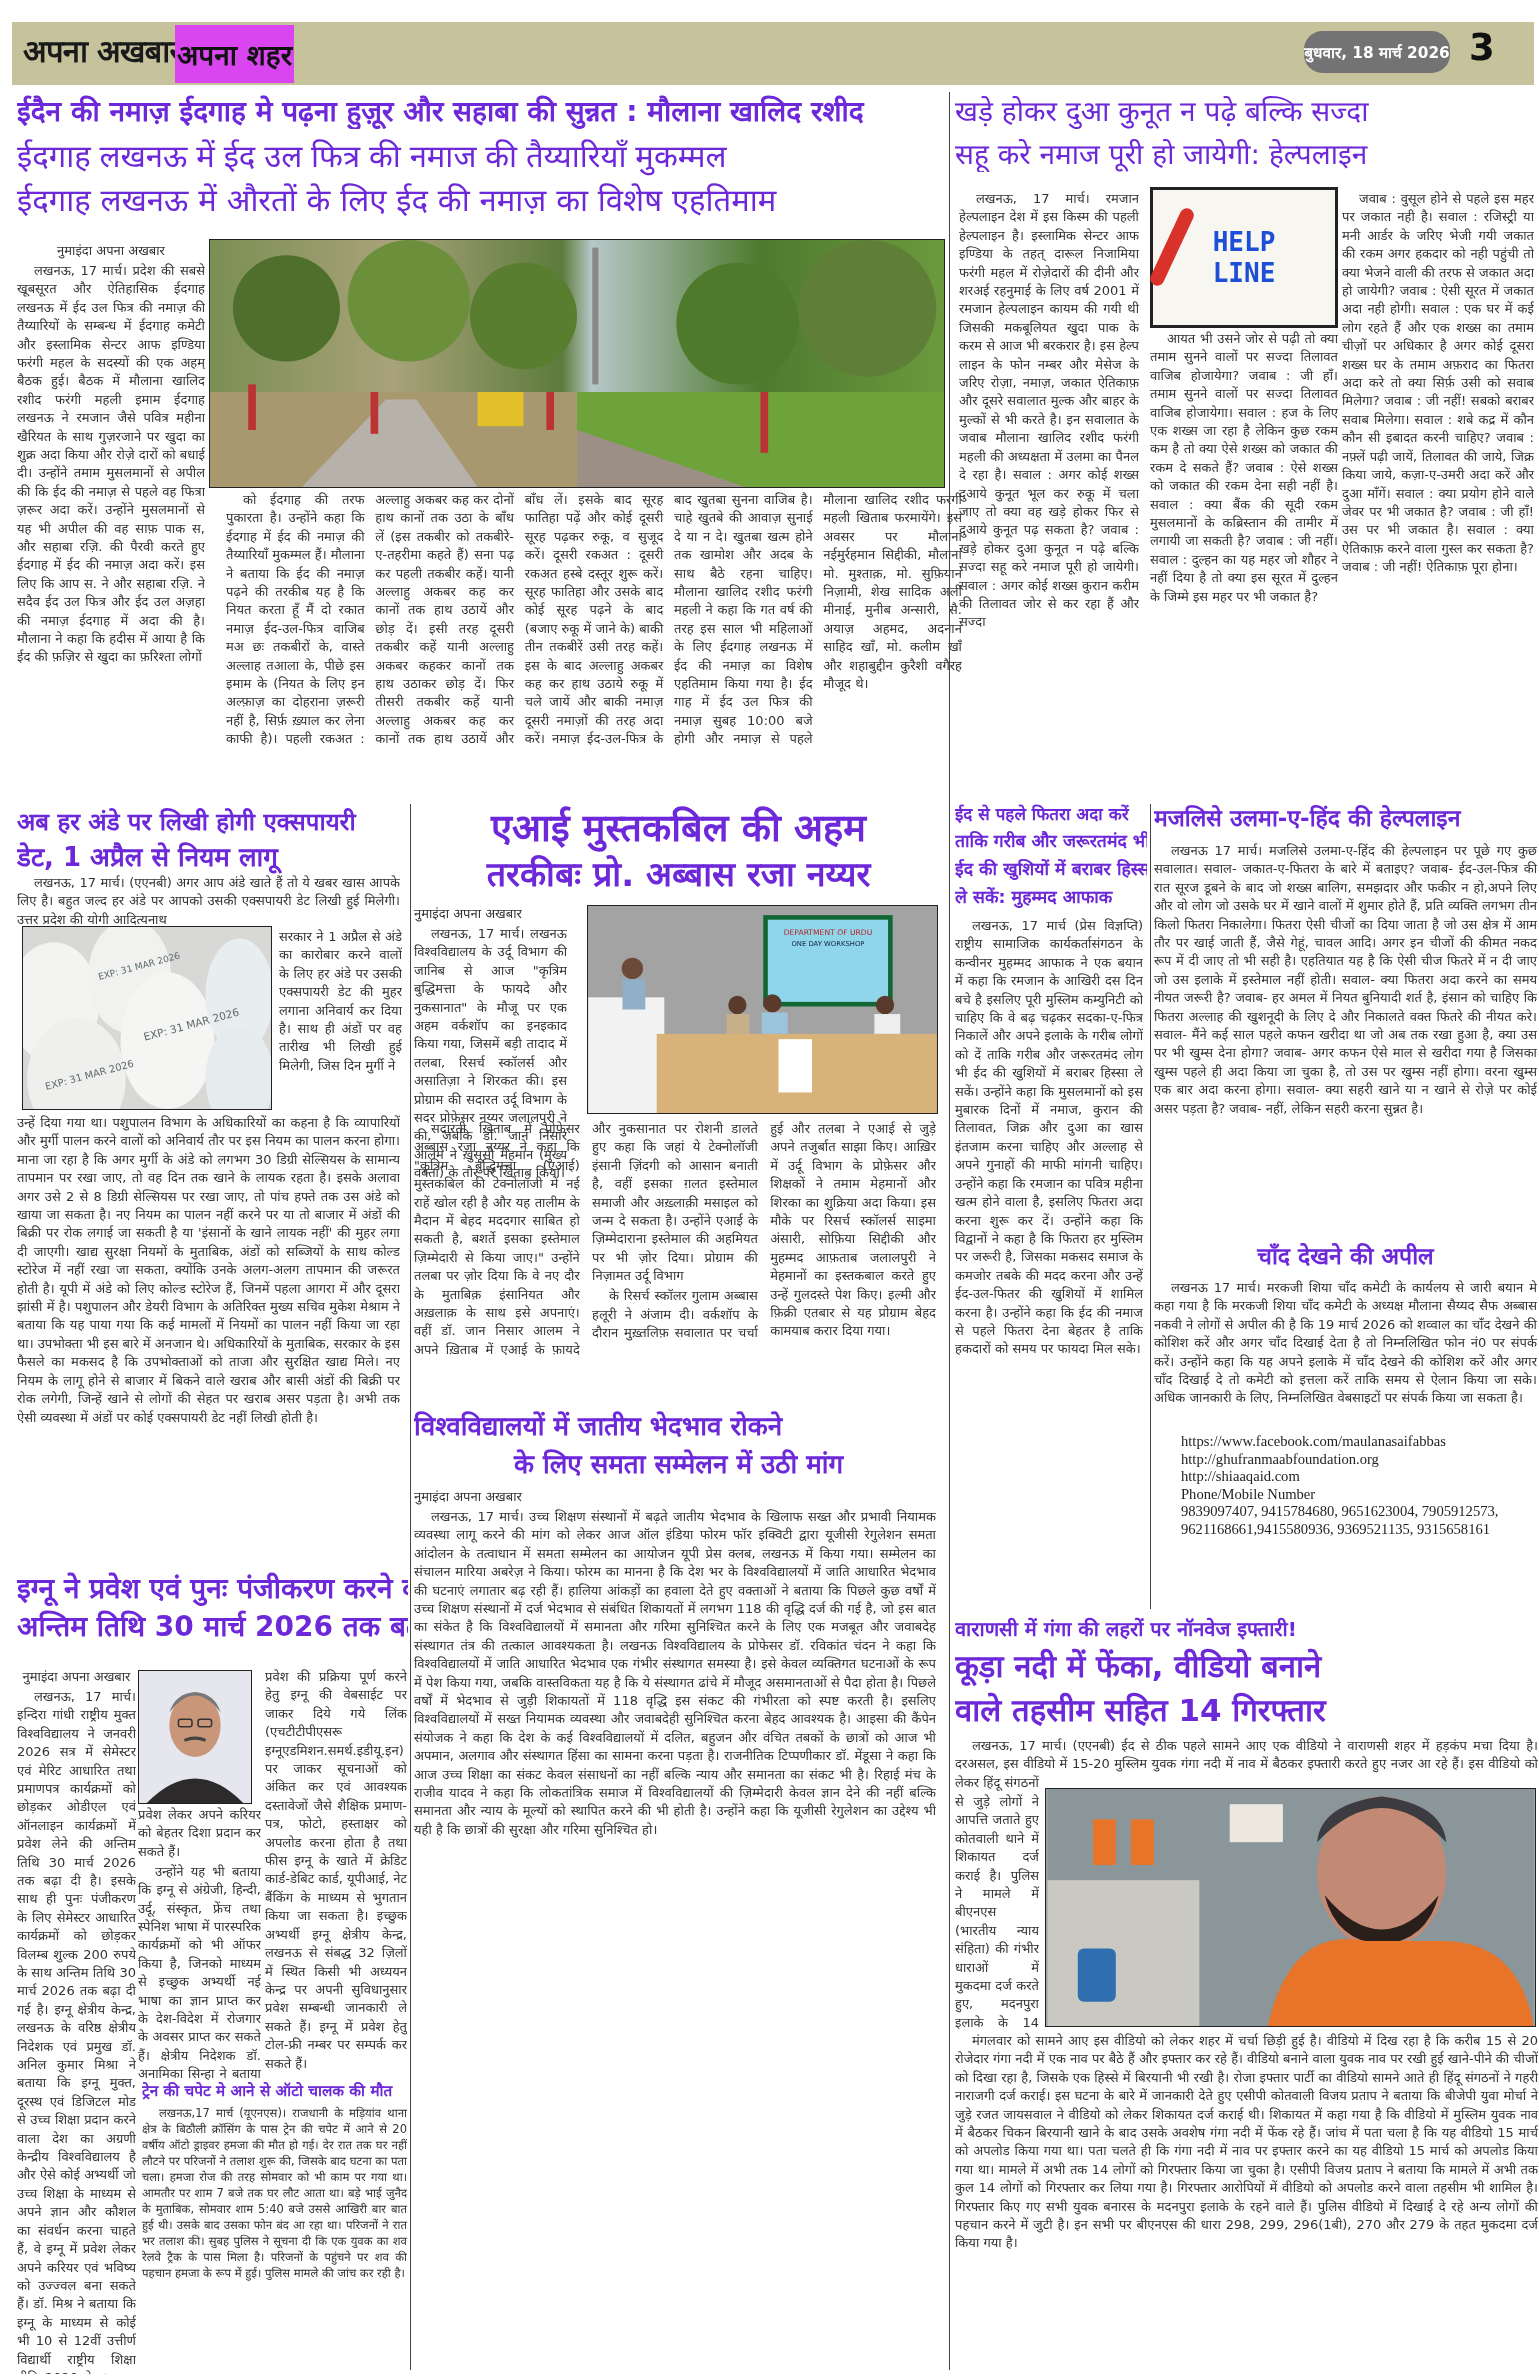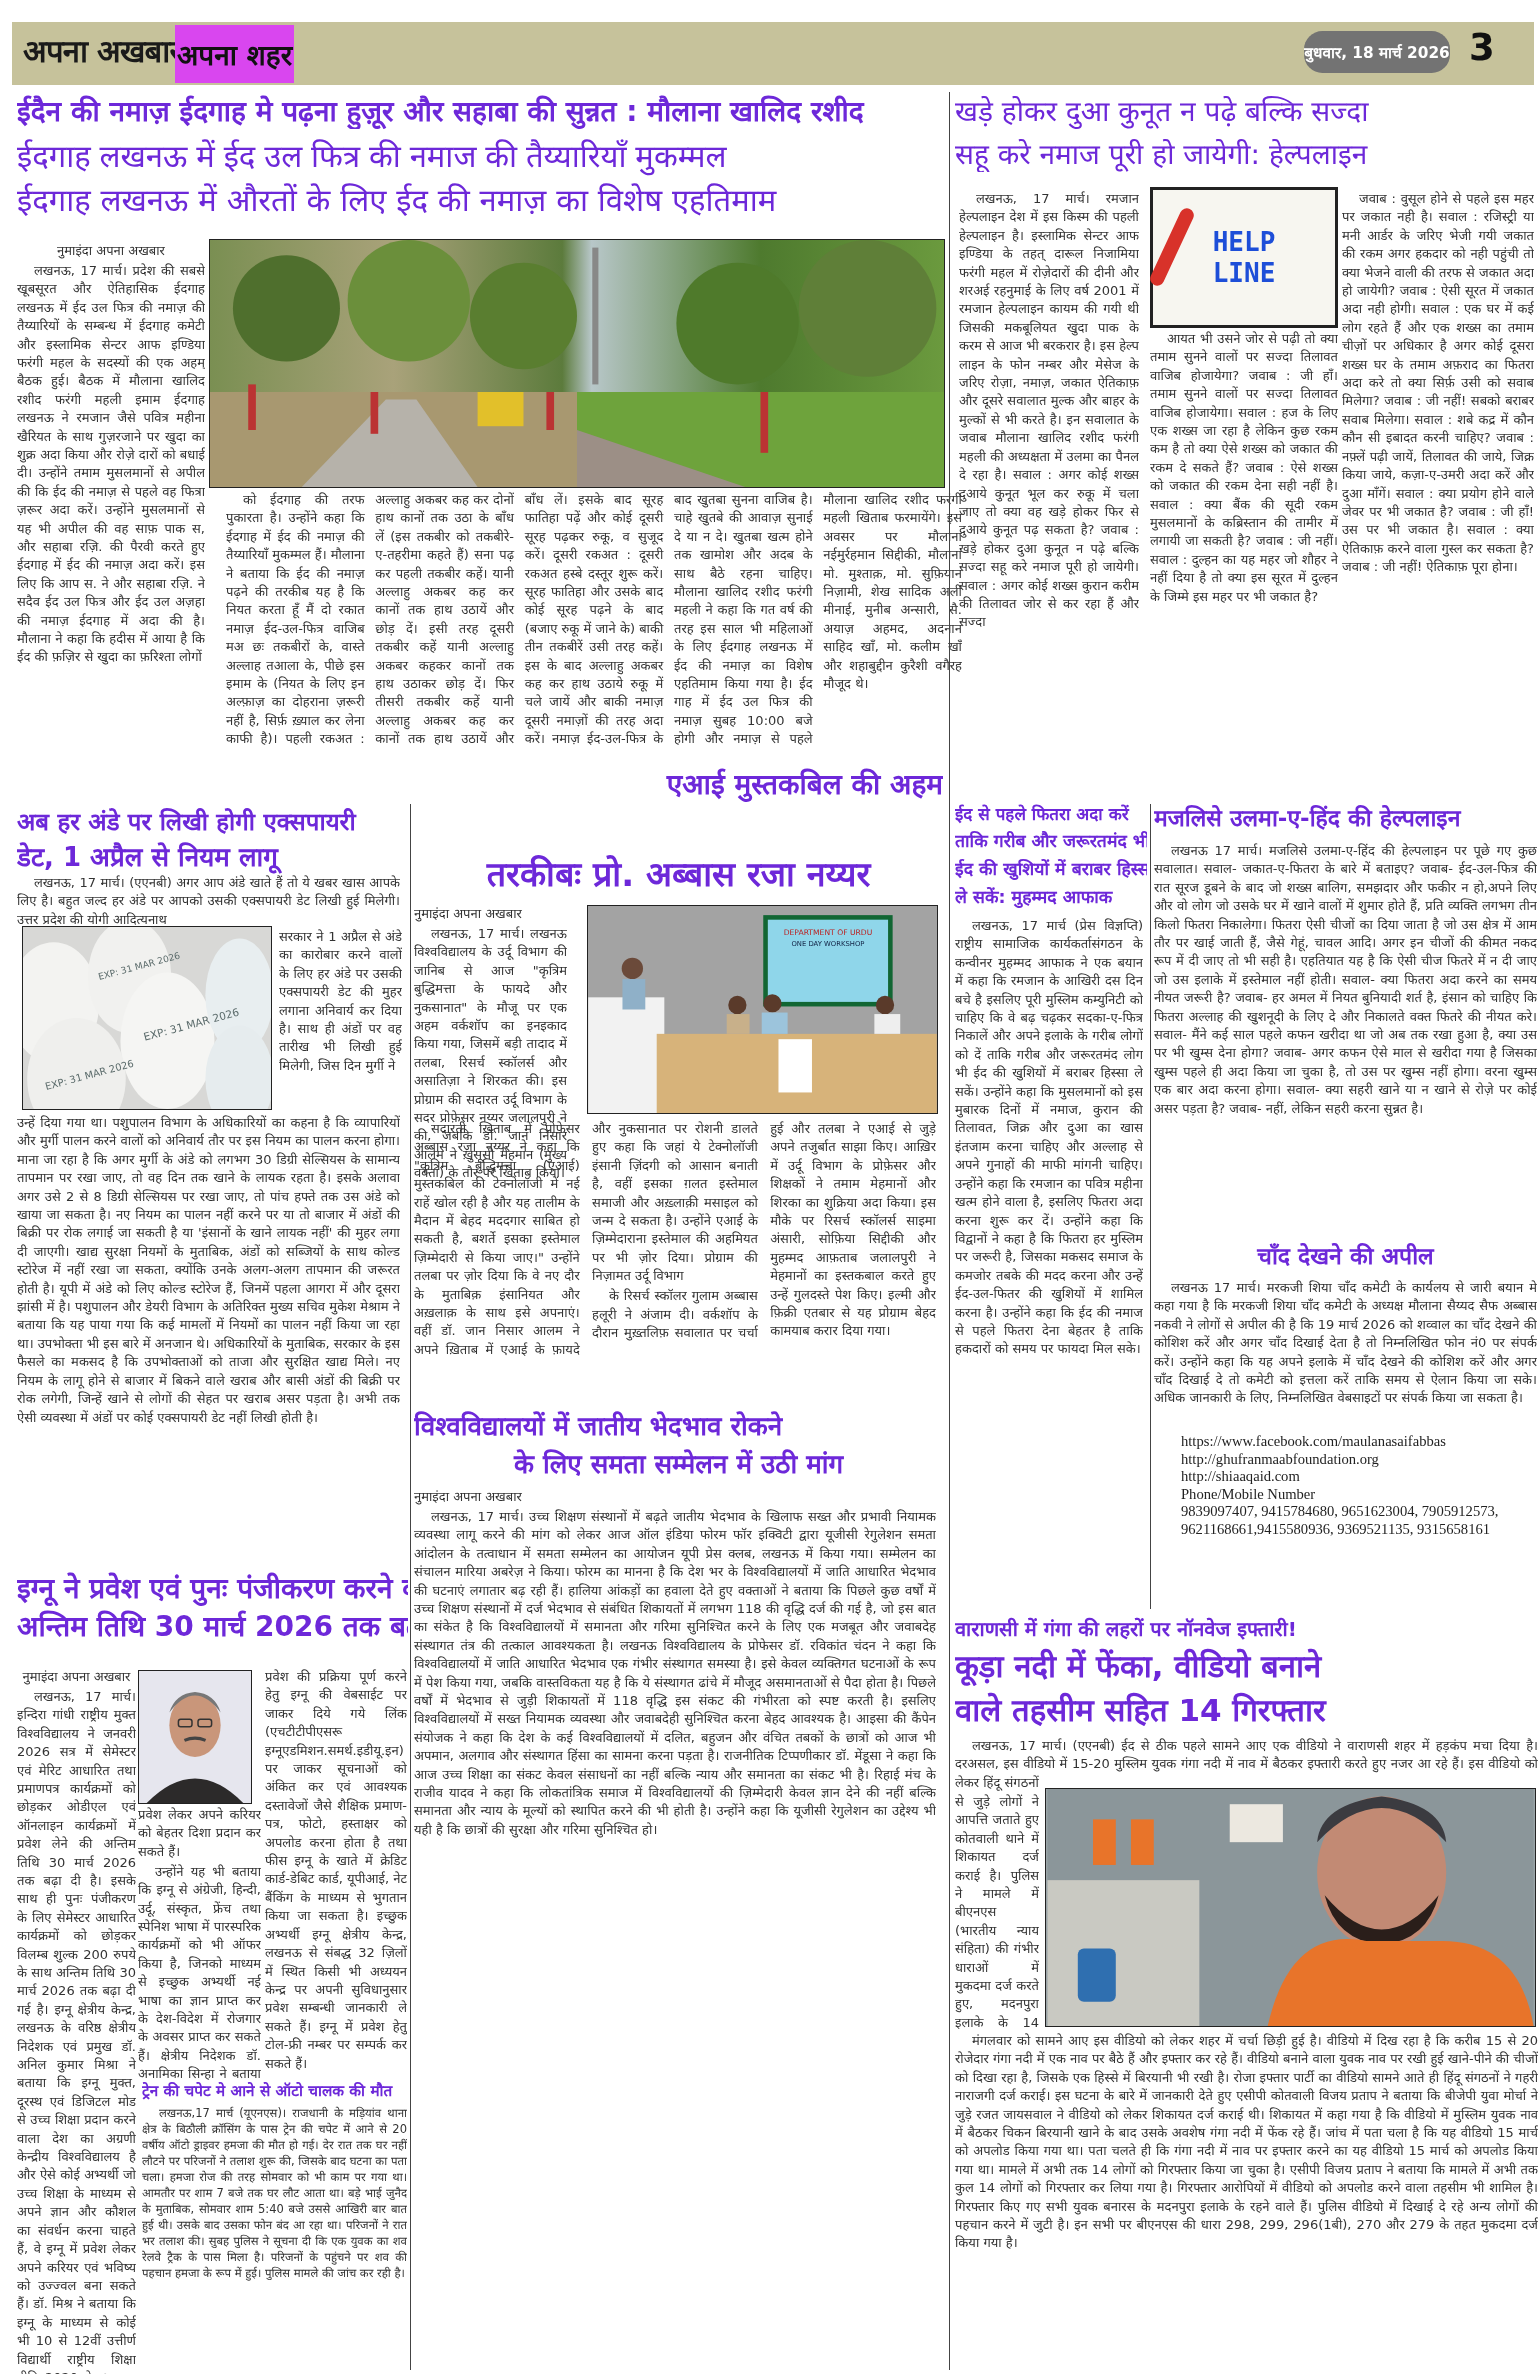--- a/index.html
+++ b/index.html
@@ -100,21 +100,21 @@
     <text x="100" y="70" font-size="12" fill="#5a6a6a" transform="rotate(-15 100 70)">EXP: 31 MAR 2026</text>
   </svg>
 </div>
 <div class="abs body" style="left:279px;top:928px;width:123px;height:184px" data-name="egg-side-col">
   <p class="by" data-name="article-body">सरकार ने 1 अप्रैल से अंडे का कारोबार करने वालों के लिए हर अंडे पर उसकी एक्सपायरी डेट की मुहर लगाना अनिवार्य कर दिया है। साथ ही अंडों पर वह तारीख भी लिखी हुई मिलेगी, जिस दिन मुर्गी ने</p>
 </div>
 <div class="abs body" style="left:17px;top:1114px;width:383px;height:452px" data-name="egg-body">
   <p class="by" data-name="article-body">उन्हें दिया गया था। पशुपालन विभाग के अधिकारियों का कहना है कि व्यापारियों और मुर्गी पालन करने वालों को अनिवार्य तौर पर इस नियम का पालन करना होगा। माना जा रहा है कि अगर मुर्गी के अंडे को लगभग 30 डिग्री सेल्सियस के सामान्य तापमान पर रखा जाए, तो वह दिन तक खाने के लायक रहता है। इसके अलावा अगर उसे 2 से 8 डिग्री सेल्सियस पर रखा जाए, तो पांच हफ्ते तक उस अंडे को खाया जा सकता है। नए नियम का पालन नहीं करने पर या तो बाजार में अंडों की बिक्री पर रोक लगाई जा सकती है या 'इंसानों के खाने लायक नहीं' की मुहर लगा दी जाएगी। खाद्य सुरक्षा नियमों के मुताबिक, अंडों को सब्जियों के साथ कोल्ड स्टोरेज में नहीं रखा जा सकता, क्योंकि उनके अलग-अलग तापमान की जरूरत होती है। यूपी में अंडे को लिए कोल्ड स्टोरेज हैं, जिनमें पहला आगरा में और दूसरा झांसी में है। पशुपालन और डेयरी विभाग के अतिरिक्त मुख्य सचिव मुकेश मेश्राम ने बताया कि यह पाया गया कि कई मामलों में नियमों का पालन नहीं किया जा रहा था। उपभोक्ता भी इस बारे में अनजान थे। अधिकारियों के मुताबिक, सरकार के इस फैसले का मकसद है कि उपभोक्ताओं को ताजा और सुरक्षित खाद्य मिले। नए नियम के लागू होने से बाजार में बिकने वाले खराब और बासी अंडों की बिक्री पर रोक लगेगी, जिन्हें खाने से लोगों की सेहत पर खराब असर पड़ता है। अभी तक ऐसी व्यवस्था में अंडों पर कोई एक्सपायरी डेट नहीं लिखी होती है।</p>
 </div>
 
-<div class="abs hl" style="left:414px;top:767px;width:529px;font-size:28px;text-align:right" data-name="ai-headline-1">एआई मुस्तकबिल की अहम</div>
+<div class="abs hl" style="left:414px;top:805px;width:529px;font-size:38px;text-align:center" data-name="ai-headline-1">एआई मुस्तकबिल की अहम</div>
 <div class="abs hl" style="left:414px;top:853px;width:529px;font-size:34px;text-align:center" data-name="ai-headline-2">तरकीबः प्रो. अब्बास रजा नय्यर</div>
 <div class="abs body" style="left:414px;top:905px;width:153px;height:291px" data-name="ai-col-1">
   <p class="by" data-name="byline">नुमाइंदा अपना अखबार</p>
   <p data-name="article-body">लखनऊ, 17 मार्च। लखनऊ विश्वविद्यालय के उर्दू विभाग की जानिब से आज "कृत्रिम बुद्धिमत्ता के फायदे और नुकसानात" के मौजू पर एक अहम वर्कशॉप का इनइकाद किया गया, जिसमें बड़ी तादाद में तलबा, रिसर्च स्कॉलर्स और असातिज़ा ने शिरकत की। इस प्रोग्राम की सदारत उर्दू विभाग के सदर प्रोफ़ेसर नय्यर जलालपुरी ने की, जबकि डॉ. जान निसार आलम ने ख़ुसूसी मेहमान (मुख्य वक्ता) के तौर पर खिताब किया।</p>
 </div>
 <div class="abs photo" style="left:587px;top:905px;width:351px;height:209px;background:#a3a3a3" data-name="workshop-photo">
   <svg width="100%" height="100%" viewBox="0 0 458 272" data-name="workshop-illustration">
     <rect x="230" y="12" width="170" height="120" fill="#163"></rect>
     <rect x="236" y="18" width="158" height="108" fill="#8fd6ea"></rect>
     <text x="315" y="38" font-size="10" text-anchor="middle" fill="#b22" data-name="workshop-screen-text">DEPARTMENT OF URDU</text>

